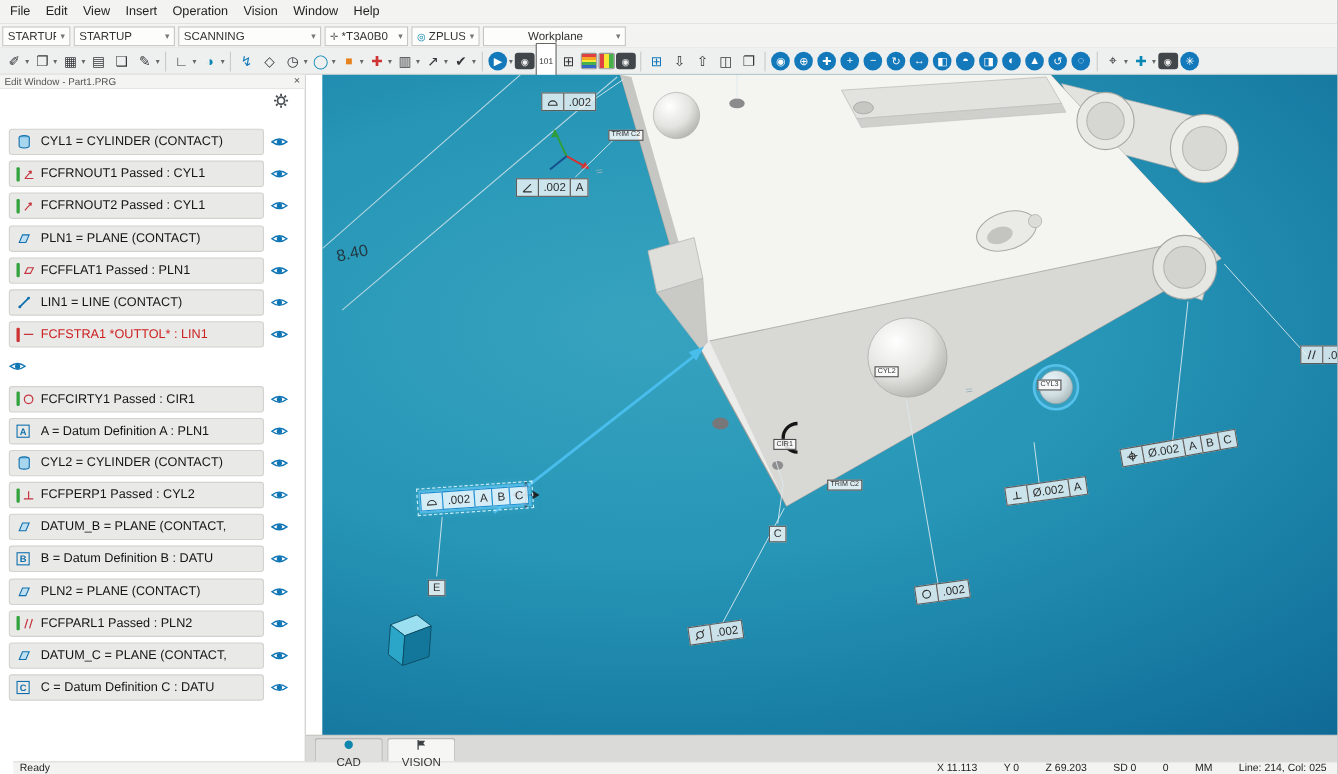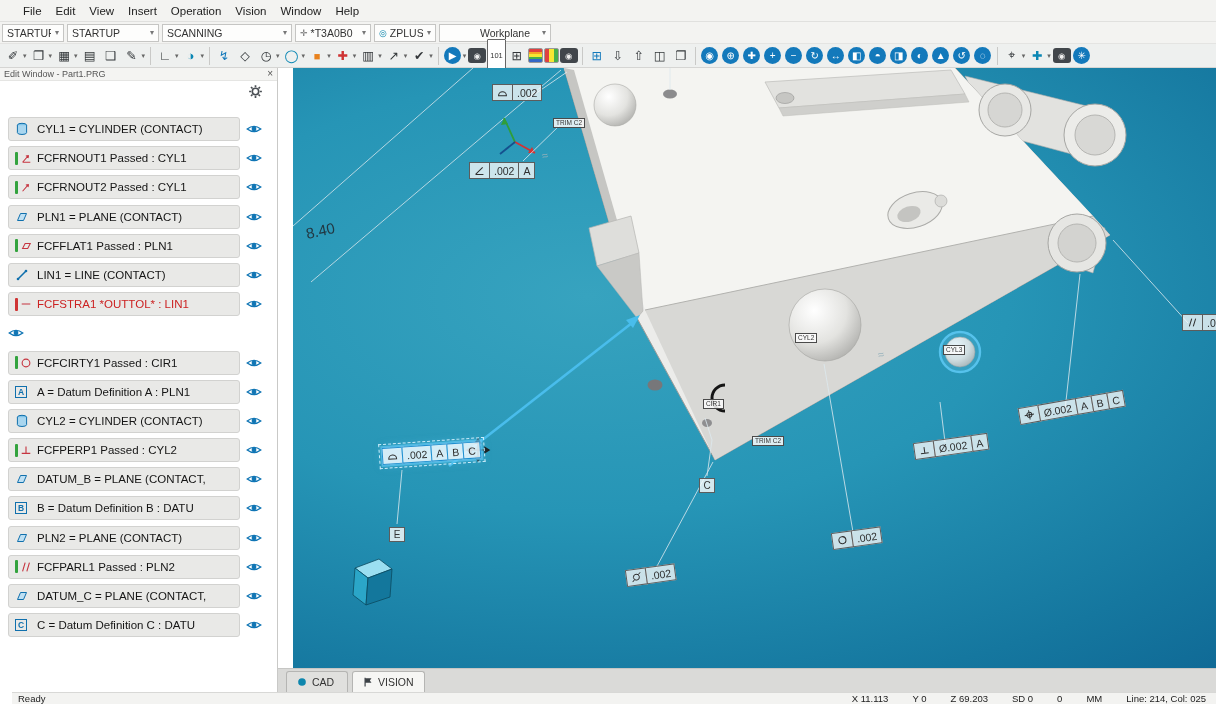--- a/index.html
+++ b/index.html
@@ -1,19 +1,19 @@
 <!DOCTYPE html>
 <html><head>
 <meta charset="utf-8">
 <style>
   html,body{margin:0;padding:0;background:#888;}
   *{box-sizing:border-box;cursor:default;user-select:none;}
   .app{width:1216px;height:704px;position:relative;font-family:"Liberation Sans",sans-serif;background:#fff;overflow:hidden;border:0;}
   
-  .menubar{height:22px;background:#f3f3f1;border-bottom:1px solid #e0e0de;display:flex;align-items:center;font-size:11.5px;color:#222;padding-left:16px;}
+  .menubar{height:22px;background:#f3f3f1;border-bottom:1px solid #e0e0de;display:flex;align-items:center;font-size:11.5px;color:#222;padding-left:2px;}
   .menu-item{padding:2px 7px;}
   
   .comborow{height:22px;background:#f3f3f1;display:flex;align-items:center;gap:3px;padding-left:2px;border-bottom:1px solid #e4e4e2;}
   .combo{height:18px;background:#fdfdfc;border:1px solid #c5c5c3;display:flex;align-items:center;justify-content:space-between;font-size:10.5px;color:#333;padding:0 4px;}
   .combo-l{display:flex;align-items:center;gap:3px;overflow:hidden;white-space:nowrap;}
   .combo-ic{font-size:9px;color:#666;}
   .combo-ic.axis{color:#0e86ad;}
   .car{color:#777;font-size:8px;margin-left:4px;}
   
   .iconrow{height:24px;background:#eef0ef;display:flex;align-items:center;padding-left:3px;gap:1px;border-bottom:1px solid #d5d5d3;}
@@ -58,21 +58,21 @@
   .cell svg{width:11px;height:11px;}
   .callout.sel .cell{border-color:#1d8fd0;background:rgba(236,248,255,0.88);}
   .callout.sel{box-shadow:0 0 0 2px rgba(96,200,245,0.65),0 0 10px rgba(96,200,245,0.5);outline:1.5px dashed #cdeefb;outline-offset:3px;}
   .dflag{position:absolute;width:16px;height:15px;border:1px solid #5c5c5c;background:rgba(250,250,250,0.82);font-size:10px;color:#333;display:flex;align-items:center;justify-content:center;}
   .plabel{position:absolute;border:1px solid #4a4a4a;background:rgba(252,252,252,0.85);font-size:6.5px;color:#333;padding:0 2px;line-height:8.5px;height:10px;white-space:nowrap;}
   .dim{position:absolute;font-size:15px;color:#223843;transform-origin:left center;}
   
   .tabbar{height:24px;display:flex;background:#fff;}
   .tab-spacer{width:278px;flex:0 0 278px;background:#fff;border-right:1px solid #c9c9c7;}
   .tabstrip{flex:1;background:#dadad8;border-top:1px solid #c6c6c4;display:flex;align-items:flex-end;padding-left:8px;gap:4px;}
-  .tab{height:21px;min-width:62px;border:1px solid #b5b5b3;border-bottom:none;border-radius:3px 3px 0 0;background:#e0e0de;display:flex;align-items:center;gap:5px;padding:0 10px;font-size:10.5px;color:#333;}
+  .tab{height:21px;min-width:62px;border:1px solid #b5b5b3;border-bottom:none;border-radius:3px 3px 0 0;background:#e0e0de;display:flex;align-items:center;gap:5px;padding:0 10px;font-size:10.5px;color:#333;flex-direction:column;}
   .tab.active{background:#f6f6f4;}
   .tabic{display:flex;}
   
   .statusbar{height:12px;background:#f3f3f1;border-top:1px solid #d8d8d6;display:flex;align-items:center;font-size:9.5px;color:#222;padding:0 6px;margin-left:12px;}
   .sb-ready{width:200px;}
   .sb-fields{margin-left:auto;display:flex;gap:24px;padding-right:4px;white-space:nowrap;}
 </style>
 </head>
 <body>
 
@@ -113,21 +113,21 @@
         </span>
         <span class="car">▾</span>
       </div>
       <div class="combo" style="width: 62px;">
         <span class="combo-l">
           <span class="combo-ic axis">◎</span>
           <span class="combo-t">ZPLUS</span>
         </span>
         <span class="car">▾</span>
       </div>
-      <div class="combo" style="width: 112px; padding-left: 40px;">
+      <div class="combo" style="width: 130px; padding-left: 40px;">
         <span class="combo-l">
           <span class="combo-t">Workplane</span>
         </span>
         <span class="car">▾</span>
       </div>
     </div>
   <div class="iconrow">
       <span class="tgroup">
         <span class="tbtn flat">✐</span>
         <span class="caret">▾</span>

